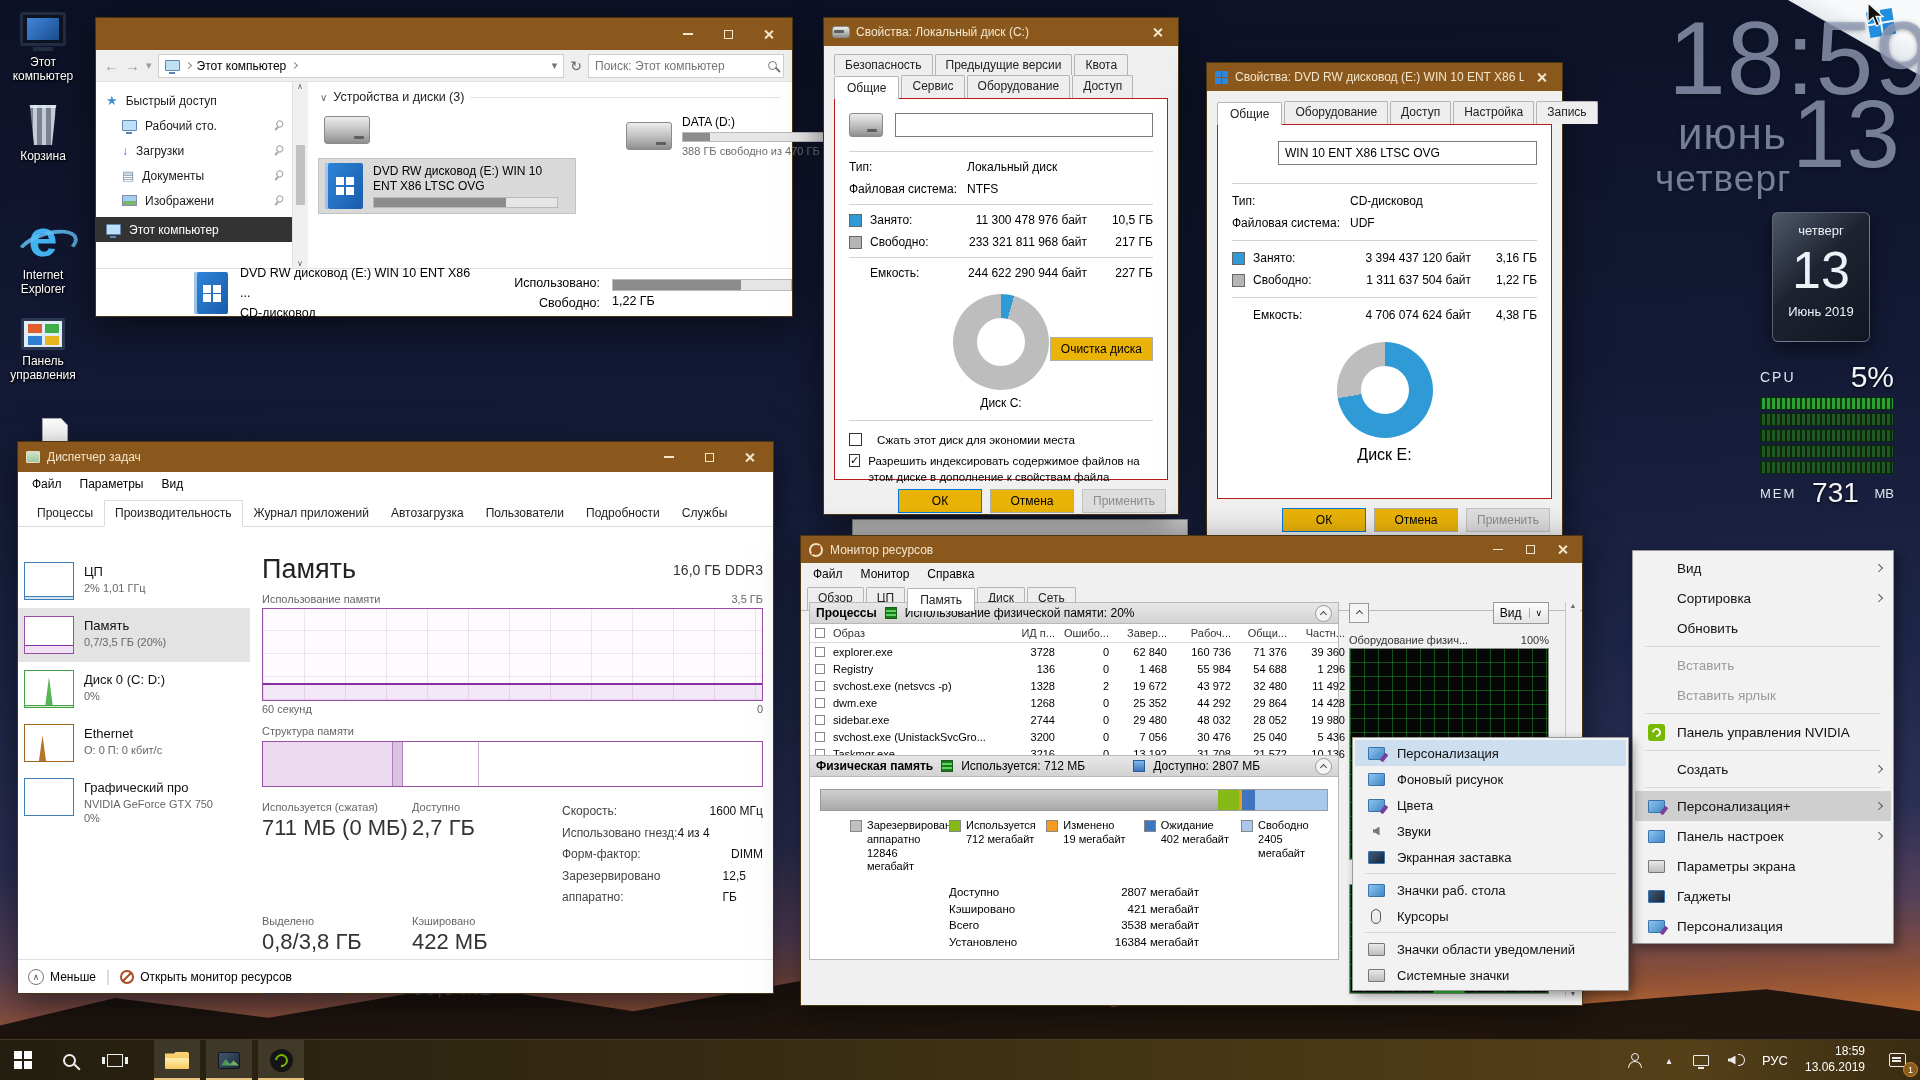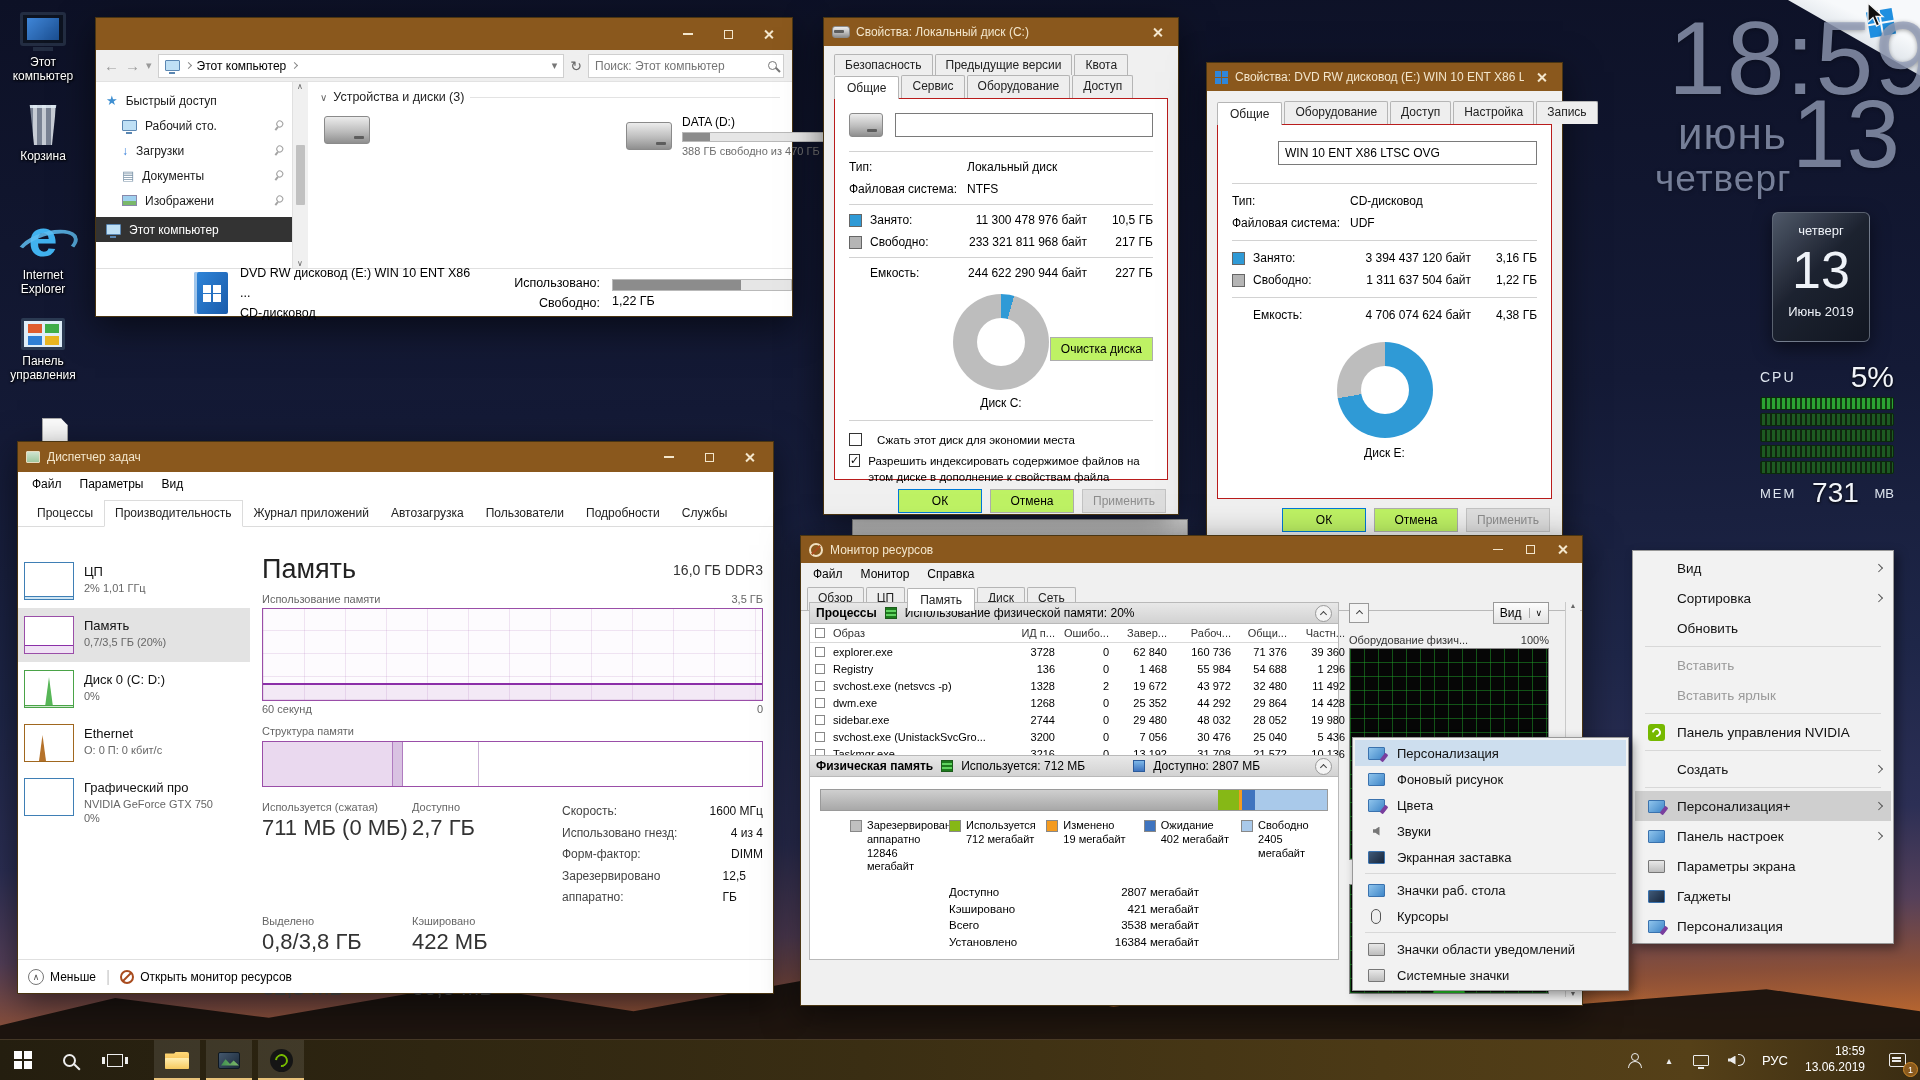--- a/index.html
+++ b/index.html
@@ -26,21 +26,21 @@
   .tbar .tt{flex:1;white-space:nowrap;overflow:hidden}
   .wc{display:flex;height:100%}
   .wcb{width:40px;display:flex;align-items:center;justify-content:center;color:#f3e6cc}
   .wc-min{width:10px;height:1.6px;background:#f3e6cc;display:inline-block}
   .wc-max{width:9px;height:9px;border:1.4px solid #f3e6cc;display:inline-block}
   .wc-x{position:relative;width:11px;height:11px;display:inline-block}
   .wc-x::before,.wc-x::after{content:"";position:absolute;left:5px;top:0;width:1.6px;height:11px;background:#f3e6cc}
   .wc-x::before{transform:rotate(45deg)}.wc-x::after{transform:rotate(-45deg)}
 
   .chev{display:inline-block;width:6px;height:6px;border-right:1.6px solid #444;border-top:1.6px solid #444;transform:rotate(45deg)}
-  .btn{display:inline-flex;align-items:center;justify-content:center;background:#bef264;border:1px solid #adadad;font-size:12px;height:24px;padding:0 10px}
+  .btn{display:inline-flex;align-items:center;justify-content:center;background:#eab308;border:1px solid #adadad;font-size:12px;height:24px;padding:0 10px}
   .btn.def{border:1px solid #0078d7}
   .btn.dis{background:#dedede;border-color:#c3c3c3;color:#8d8d8d}
   .chk{width:13px;height:13px;border:1px solid #333;background:#fff;display:inline-flex;align-items:center;justify-content:center;font-size:11px;line-height:1}
   .hr{border-top:1px solid #d2d2d2}
 
   
   .dico{position:absolute;width:86px;display:flex;flex-direction:column;align-items:center;z-index:2}
   .dico .lbl{margin-top:4px;font-size:12px;color:#fff;text-shadow:1px 1px 2px #000,0 0 3px #000;text-align:center;line-height:1.2}
   .pc-ico{width:46px;height:34px;background:#0d1320;border:3px solid #232d42;border-radius:3px;display:flex;align-items:center;justify-content:center}
   .pc-ico i{width:32px;height:22px;background:linear-gradient(135deg,#3f86d8,#1b4e90)}
@@ -359,20 +359,36 @@
       <div class="flex abs" style="left:318px;top:33px;gap:10px;width:250px">
         <span class="hdd"></span>
         <div style="flex:1">
           <div style="font-size:12px">DATA (D:)</div>
           <div class="dbar" style="width:160px;margin-top:3px">
               <i style="width:17%"></i>
             </div>
           <div class="tile-cap">388 ГБ свободно из 470 ГБ</div>
         </div>
       </div>
+      <div class="flex" style="margin:14px 0 0 10px;gap:10px;width:258px;background:#d9d9d9;border:1px solid #c2c2c2;padding:4px 6px">
+        <span class="winbox">
+            <span class="wl">
+              <i></i>
+              <i></i>
+              <i></i>
+              <i></i>
+            </span>
+          </span>
+        <div style="flex:1">
+          <div style="font-size:12px;line-height:1.25">DVD RW дисковод (E:) WIN 10 ENT X86 LTSC OVG</div>
+          <div class="dbar" style="width:185px;margin-top:3px;height:11px">
+              <i style="width:72%"></i>
+            </div>
+        </div>
+      </div>
     </div>
     <div class="abs flex" style="left:0;right:0;bottom:0;height:48px;background:#fff;border-top:1px solid #e0e0e0;padding-left:98px;gap:12px">
       <span class="winbox" style="width:34px;height:42px">
           <span class="wl" style="left:9px;top:13px">
             <i></i>
             <i></i>
             <i></i>
             <i></i>
           </span>
         </span>
@@ -518,21 +534,21 @@
         <span class="pb">1 311 637 504 байт</span>
         <span class="ps">1,22 ГБ</span>
       </div>
       <div class="hr" style="margin:6px 14px"></div>
       <div class="prow">
         <span class="pl" style="margin-left:21px;width:97px">Емкость:</span>
         <span class="pb">4 706 074 624 байт</span>
         <span class="ps">4,38 ГБ</span>
       </div>
       <div class="donut" style="width:96px;height:96px;margin:16px auto 0;background:conic-gradient(#2f9ad6 0 260deg,#bdbdbd 260deg 360deg)"></div>
-      <div style="text-align:center;font-size:12px;margin-top:8px">Диск E:</div>
+      <div style="text-align:center;font-size:16px;margin-top:8px">Диск E:</div>
     </div>
     <div class="flex" style="justify-content:flex-end;gap:8px;padding:9px 12px">
       <span class="btn def" style="width:84px">ОК</span>
       <span class="btn" style="width:84px">Отмена</span>
       <span class="btn dis" style="width:84px">Применить</span>
     </div>
   </div>
 
   <div class="win" style="left:17px;top:441px;width:757px;height:553px;z-index:40;background:#fff">
     <div class="tbar">
@@ -624,21 +640,21 @@
         </div>
         <div style="width:150px">
           <div class="snum">Доступно</div>
           <div class="bignum">2,7 ГБ</div>
         </div>
         <div style="flex:1;font-size:12px;line-height:1.8;color:#444">
           <div class="flex" style="justify-content:space-between">
               <span>Скорость:</span>
               <span style="color:#111">1600 МГц</span>
             </div>
-          <div class="flex" style="justify-content:space-between">
+          <div class="flex" style="">
               <span>Использовано гнезд:</span>
               <span style="color:#111">4 из 4</span>
             </div>
           <div class="flex" style="justify-content:space-between">
               <span>Форм-фактор:</span>
               <span style="color:#111">DIMM</span>
             </div>
           <div class="flex" style="justify-content:space-between">
               <span>Зарезервировано аппаратно:</span>
               <span style="color:#111">12,5 ГБ</span>

